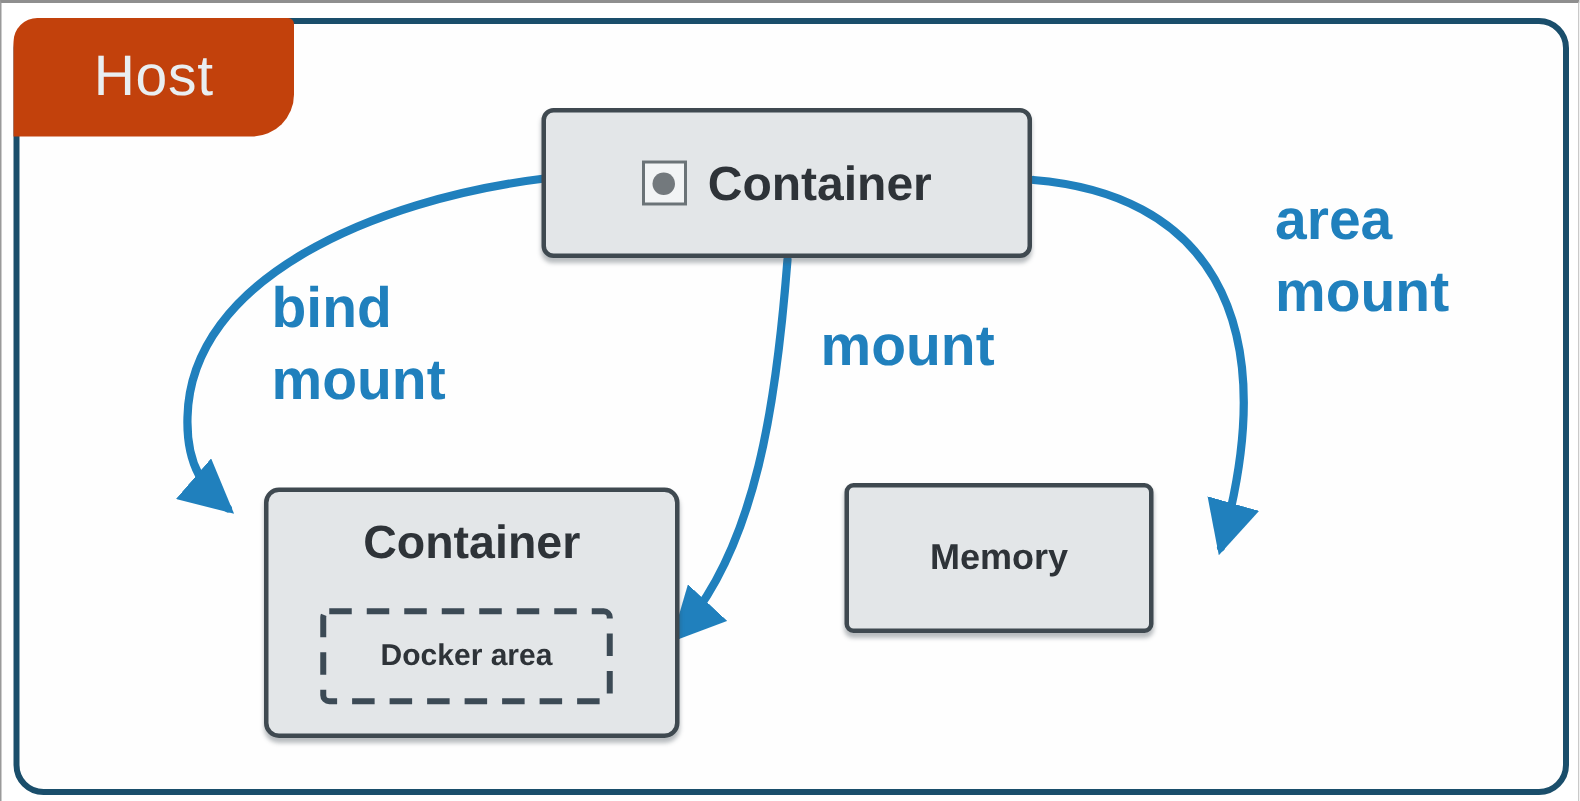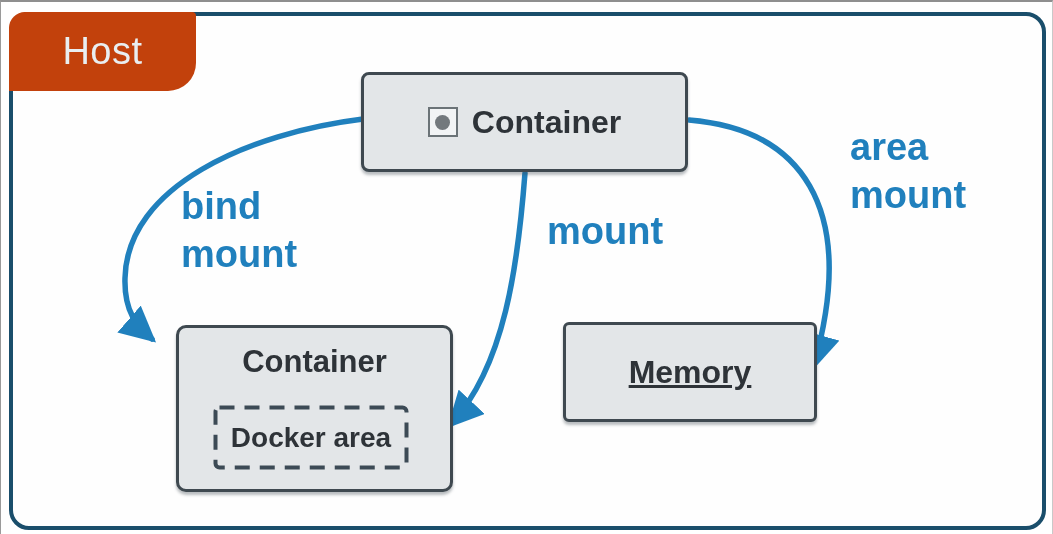--- a/index.html
+++ b/index.html
@@ -75,24 +75,23 @@
     left: 175px; top: 323px;
     width: 277px; height: 167px;
     border-radius: 10px;
     flex-direction: column;
     justify-content: flex-start;
     font-size: 31px;
   }
   .node-filesystem .fs-title { margin-top: 16px; }
   .node-memory {
     left: 562px; top: 320px;
-    width: 254px; height: 100px;
+    width: 206px; height: 100px;
     border-radius: 6px;
-    font-size: 32px;
-    text-decoration: underline;
+    font-size: 24px;
   }
 
   
   .container-icon {
     width: 30px; height: 30px;
     border: 2.5px solid #6b7377;
     background: #f2f4f5;
     display: inline-flex;
     align-items: center;
     justify-content: center;
@@ -114,21 +113,21 @@
     position: absolute;
     left: 0; top: 0;
     width: 100%; height: 100%;
   }
   .docker-area .da-label {
     position: absolute;
     left: 0; top: 0; right: 0; bottom: 0;
     display: flex;
     align-items: center;
     justify-content: center;
-    font-size: 28px;
+    font-size: 20px;
     font-weight: bold;
     color: #2e3338;
   }
 
   
   .edge-label {
     position: absolute;
     color: #2080bd;
     font-size: 38px;
     font-weight: bold;

